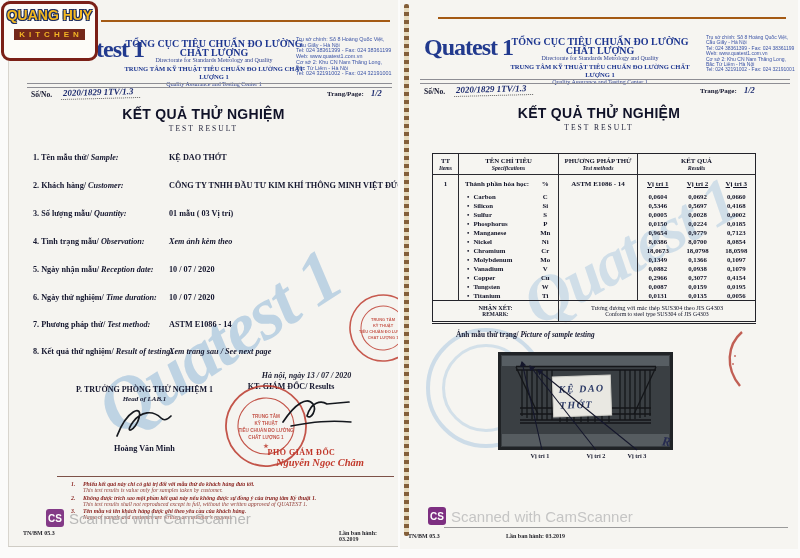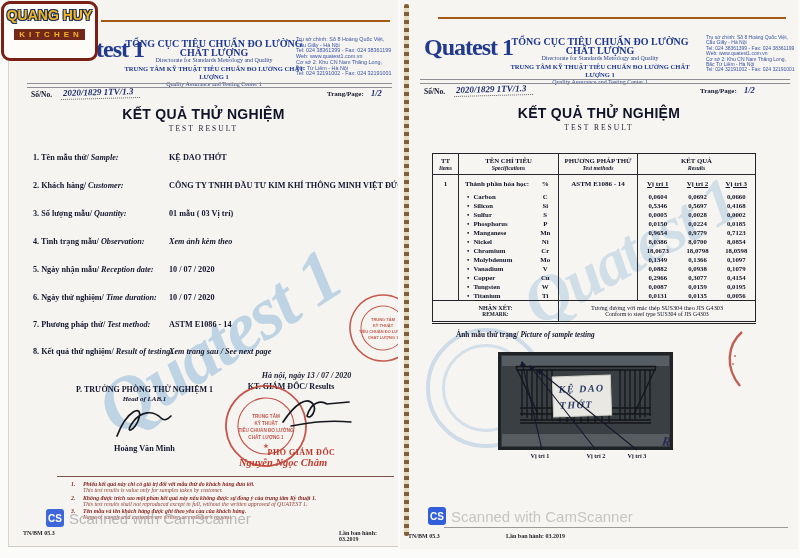--- a/index.html
+++ b/index.html
@@ -56,21 +56,21 @@
   .field .val{position:absolute;left:136px;font-weight:bold;white-space:nowrap;}
   .field .val.ital{font-style:italic;}
 
   
   .sig-date{position:absolute;left:215px;top:371px;width:165px;text-align:center;font-size:8px;font-style:italic;font-weight:bold;color:#1a1c30;}
   .sig-title-r{position:absolute;left:217px;top:382px;width:130px;text-align:center;font-size:8px;font-weight:bold;color:#14162e;}
   .sig-title-l{position:absolute;left:58px;top:385px;width:155px;text-align:center;font-size:8px;font-weight:bold;color:#14162e;}
   .sig-sub-l{position:absolute;left:58px;top:395px;width:155px;text-align:center;font-size:7px;font-weight:bold;font-style:italic;color:#14162e;}
   .sig-name-l{position:absolute;left:58px;top:444px;width:155px;text-align:center;font-size:8.2px;font-weight:bold;color:#14162e;}
   .stamp-role{position:absolute;left:230px;top:448px;width:125px;text-align:center;font-size:8px;font-weight:bold;color:#c03427;letter-spacing:.5px;}
-  .stamp-name{position:absolute;left:230px;top:457px;width:125px;text-align:left;font-size:10.5px;font-weight:bold;font-style:italic;color:#c23a2c;}
+  .stamp-name{position:absolute;left:230px;top:457px;width:125px;text-align:right;font-size:10.5px;font-weight:bold;font-style:italic;color:#c23a2c;}
   .sig-svg{position:absolute;}
 
   
   .notes-divider{position:absolute;top:476px;left:48px;right:4px;height:1px;background:#7d5148;}
   .notes{position:absolute;left:62px;top:481px;right:8px;color:#8a2420;font-style:italic;font-size:5.8px;line-height:6.3px;}
   .note{position:relative;padding-left:12px;margin-bottom:1px;}
   .note .num{position:absolute;left:0;font-weight:bold;}
   .note .nvi{font-weight:bold;}
   .note .nen{color:#93403a;}
   .form-code{position:absolute;font-size:6px;font-weight:bold;color:#26262c;}
@@ -127,21 +127,21 @@
   .arc-stamp{position:absolute;left:318px;top:328px;}
 
   
   .brand{position:absolute;left:1px;top:1px;width:97px;height:60px;background:#fdfcf8;border:3px solid #7b2017;border-radius:9px;text-align:center;z-index:40;box-sizing:border-box;}
   .brand-name{font-family:"Liberation Sans",sans-serif;font-weight:bold;font-size:14px;color:#f4b81f;letter-spacing:0;margin-top:3px;
     text-shadow:1px 1px 0 #20305e,-1px 1px 0 #20305e,1px -1px 0 #20305e,-1px -1px 0 #20305e;}
   .brand-sub{display:inline-block;font-family:"Liberation Sans",sans-serif;font-size:8px;font-weight:bold;color:#f2b325;background:#74281a;letter-spacing:4px;padding:1px 2px 1px 5px;margin-top:1px;}
   .cams{position:absolute;display:flex;align-items:center;gap:5px;font-family:"Liberation Sans",sans-serif;z-index:30;}
   .cams-left{left:46px;top:509px;opacity:.85;}
   .cams-right{left:428px;top:507px;opacity:.9;}
-  .cams .badge{width:18px;height:18px;background:#1d4ed8;color:#fff;border-radius:3px;font-size:10px;font-weight:bold;display:flex;align-items:center;justify-content:center;}
+  .cams .badge{width:18px;height:18px;background:#701a75;color:#fff;border-radius:3px;font-size:10px;font-weight:bold;display:flex;align-items:center;justify-content:center;}
   .cams .ctext{font-size:15px;color:#aeaeae;}
   .cams-right .ctext{color:#c0c0c0;}
   .stamp-txt{font-family:"Liberation Sans",sans-serif;font-weight:bold;}
 </style>
 </head>
 <body>
 
 <div class="canvas">
 
   <div class="page page-left">

